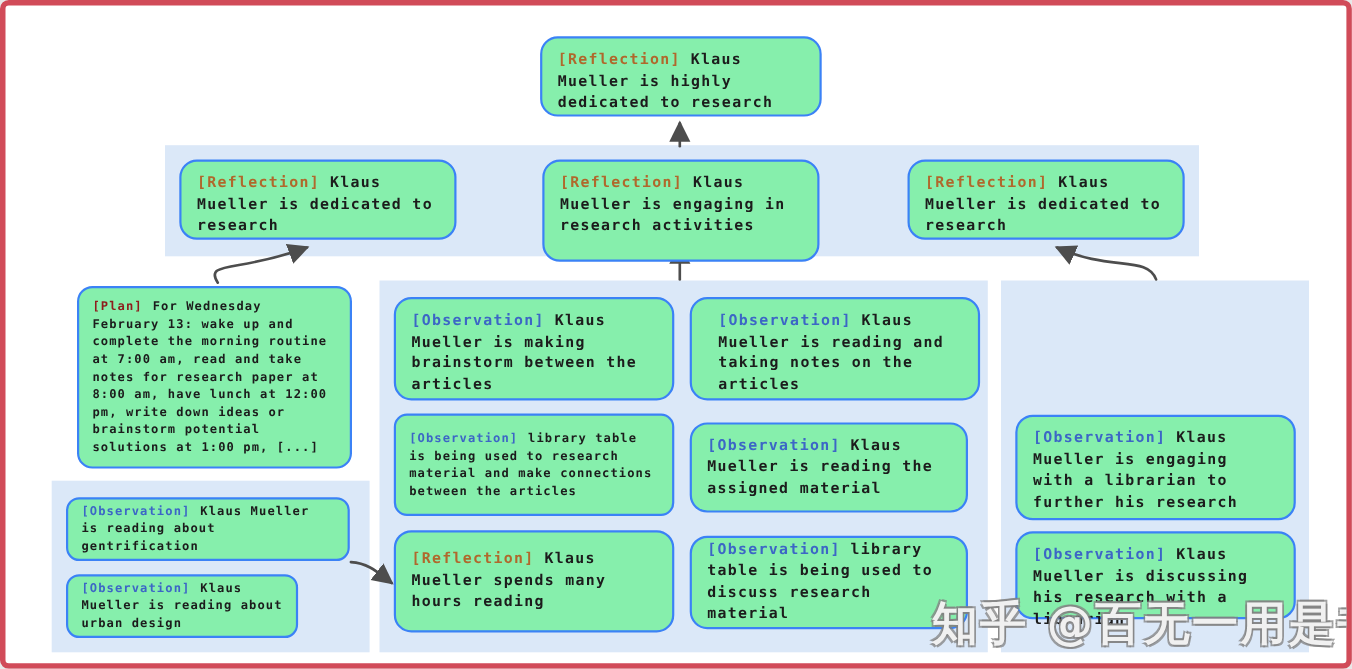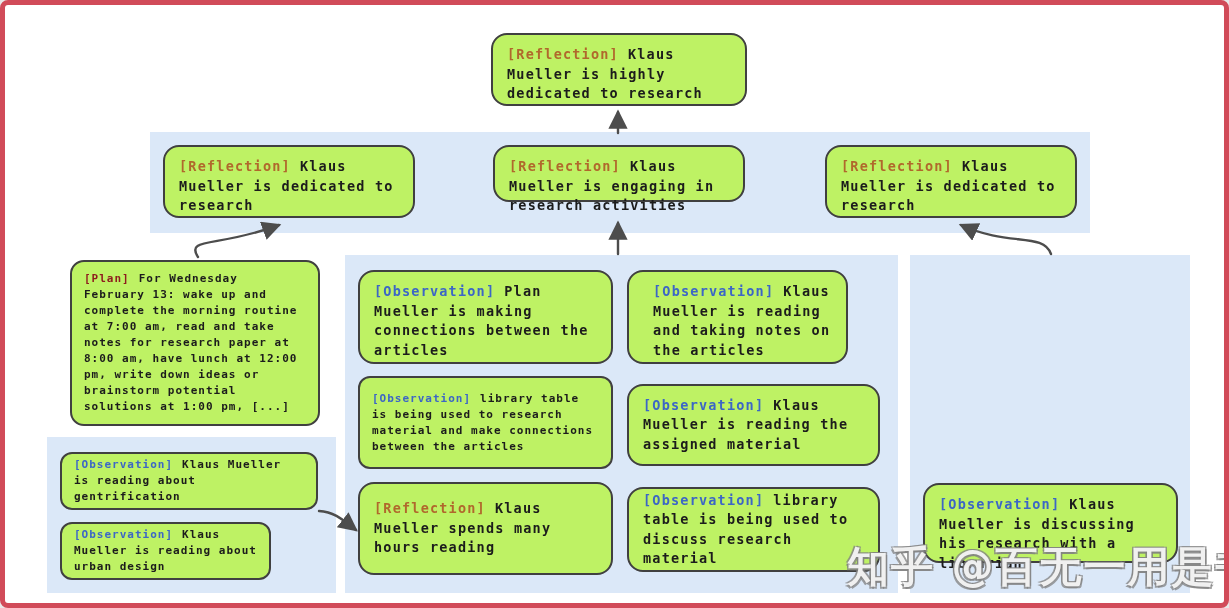--- a/index.html
+++ b/index.html
@@ -15,22 +15,22 @@
     font-weight:bold;
     color:#1c1c1c;
   }
   .panel{
     position:absolute;
     background:#dbe8f8;
   }
   .node{
     position:absolute;
     box-sizing:border-box;
-    background:#bef264;
-    border:2px solid #404040;
+    background:#86efac;
+    border:2px solid #3b82f6;
     border-radius:16px;
     padding:10px 14px;
     font-size:13.5px;
     line-height:19.5px;
     letter-spacing:1.2px;
   }
   .node.small{
     border-radius:12px;
     padding:9px 12px;
     font-size:11px;
@@ -91,21 +91,21 @@
     </g>
   </svg>
 
   <div class="node" style="left:486px;top:28px;width:256px;height:73px;">
     <span class="tag reflection">[Reflection]</span><span>Klaus Mueller is highly dedicated to research</span>
   </div>
 
   <div class="node" style="left:158px;top:140px;width:252px;height:73px;">
     <span class="tag reflection">[Reflection]</span><span>Klaus Mueller is dedicated to research</span>
   </div>
-  <div class="node" style="left:488px;top:140px;width:252px;height:57px;">
+  <div class="node" style="left:488px;top:140px;width:252px;height:93px;">
     <span class="tag reflection">[Reflection]</span><span>Klaus Mueller is engaging in research activities</span>
   </div>
   <div class="node" style="left:820px;top:140px;width:252px;height:73px;">
     <span class="tag reflection">[Reflection]</span><span>Klaus Mueller is dedicated to research</span>
   </div>
 
   <div class="node small" style="left:65px;top:255px;width:250px;height:166px;border-radius:14px;">
     <span class="tag plan">[Plan]</span><span>For Wednesday February 13: wake up and complete the morning routine at 7:00 am, read and take notes for research paper at 8:00 am, have lunch at 12:00 pm, write down ideas or brainstorm potential solutions at 1:00 pm, [...]</span>
   </div>
 
@@ -114,46 +114,49 @@
       <span class="tag observation">[Observation]</span><span>Klaus Mueller is reading about gentrification</span>
     </div>
   </div>
   <div class="node small vcenter" style="left:55px;top:517px;width:211px;height:58px;">
     <div>
       <span class="tag observation">[Observation]</span><span>Klaus Mueller is reading about urban design</span>
     </div>
   </div>
 
   <div class="node" style="left:353px;top:265px;width:255px;height:94px;">
-    <span class="tag observation">[Observation]</span><span>Plan Mueller is making connections between the articles</span>
+    <span class="tag observation">[Observation]</span><span>Klaus Mueller is making brainstorm between the articles</span>
   </div>
   <div class="node small vcenter" style="left:353px;top:371px;width:255px;height:93px;">
     <div>
       <span class="tag observation">[Observation]</span><span>library table is being used to research material and make connections between the articles</span>
     </div>
   </div>
   <div class="node vcenter" style="left:353px;top:477px;width:255px;height:93px;">
     <div>
       <span class="tag reflection">[Reflection]</span><span>Klaus Mueller spends many hours reading</span>
     </div>
   </div>
 
-  <div class="node" style="left:622px;top:265px;width:221px;height:94px;padding-left:24px;">
+  <div class="node" style="left:622px;top:265px;width:264px;height:94px;padding-left:24px;">
     <span class="tag observation">[Observation]</span><span>Klaus Mueller is reading and taking notes on the articles</span>
   </div>
   <div class="node vcenter" style="left:622px;top:379px;width:253px;height:82px;">
     <div>
       <span class="tag observation">[Observation]</span><span>Klaus Mueller is reading the assigned material</span>
     </div>
   </div>
   <div class="node vcenter" style="left:622px;top:482px;width:253px;height:85px;align-items:center;">
     <div>
       <span class="tag observation">[Observation]</span><span>library table is being used to discuss research material</span>
     </div>
   </div>
 
+  <div class="node" style="left:918px;top:372px;width:255px;height:96px;">
+    <span class="tag observation">[Observation]</span><span>Klaus Mueller is engaging with a librarian to further his research</span>
+  </div>
   <div class="node" style="left:918px;top:478px;width:255px;height:80px;">
     <span class="tag observation">[Observation]</span><span>Klaus Mueller is discussing his research with a librarian</span>
   </div>
 
   <div class="watermark">知乎 @百无一用是书生</div>
 
 </div>
 
 </body></html>

